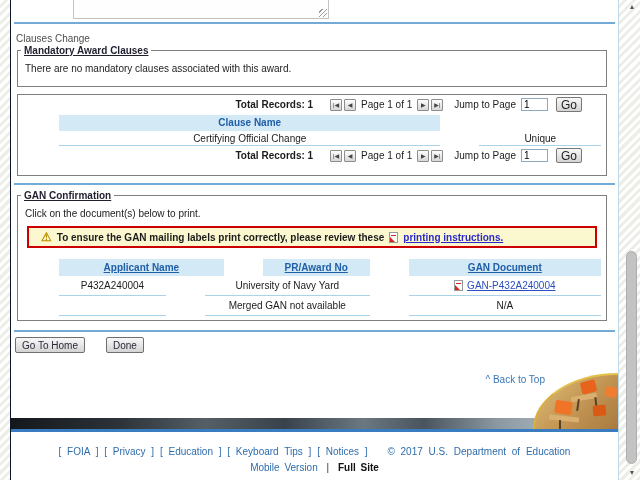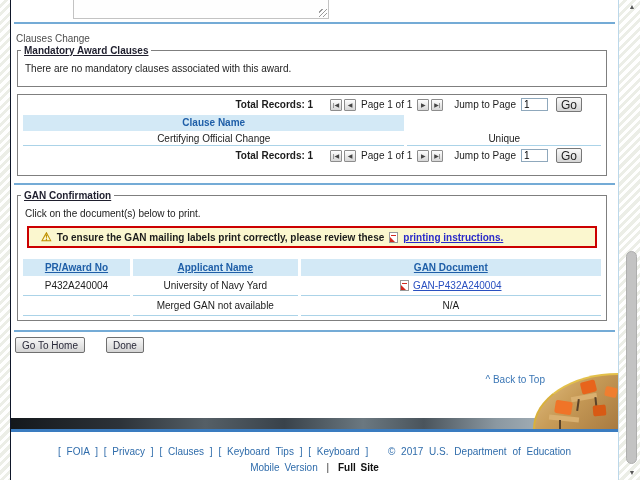--- a/index.html
+++ b/index.html
@@ -57,21 +57,21 @@
   }
   .go-btn {
     height:15px; padding:0 4px; font-size:12px; color:#222; cursor:pointer;
     border:1px solid #777; border-radius:2px; background:linear-gradient(#f9f9f9,#d5d5d5);
     font-family:"Liberation Sans",sans-serif;
   }
 
   
   .tbl { width:calc(100% - 10px); margin:3px auto 0; }
   .trow { display:flex; gap:3px; }
-  .cell { text-align:center; }
+  .cell { text-align:center;margin-left:36px; }
   .th {
     background:#d3e9f6; color:#1f5fa8; font-weight:bold;
     height:16px; line-height:16px;
   }
   .td { height:15px; line-height:15px; border-bottom:1px solid #abd3e8; }
   .gan-tbl .th { height:17px; line-height:17px; }
   .gan-tbl .td { height:20px; line-height:20px; }
   .col-clause { width:66%; } .col-cat { flex:1; }
   .col-pr { width:18.5%; } .col-app { width:28.5%; } .col-doc { flex:1; }
   .th-link { text-decoration:underline; cursor:pointer; }
@@ -228,22 +228,22 @@
 
     <div class="warn-box">
       <span class="warn-icon">⚠</span>
       <span>To ensure the GAN mailing labels print correctly, please review these</span>
       <span class="pdf-icon"></span>
       <span class="link-blue" style="font-weight:bold;">printing instructions.</span>
     </div>
 
     <div class="tbl gan-tbl" style="margin-top:11px;">
       <div class="trow">
+        <div class="cell th th-link col-app">Applicant Name</div>
         <div class="cell th th-link col-pr">PR/Award No</div>
-        <div class="cell th th-link col-app">Applicant Name</div>
         <div class="cell th th-link col-doc">GAN Document</div>
       </div>
       <div class="trow">
         <div class="cell td col-pr">P432A240004</div>
         <div class="cell td col-app">University of Navy Yard</div>
         <div class="cell td col-doc doc-cell">
           <span class="pdf-icon"></span>
           <span class="doc-link">GAN-P432A240004</span>
         </div>
       </div>
@@ -275,23 +275,23 @@
     <div class="chair c3"></div>
       <div class="chair c4"></div>
   </div>
 
   <div class="dark-bar"></div>
   <div class="blue-bar"></div>
 
   <div class="footer-line1">
     <span class="f-link">[ FOIA ]</span>
     <span class="f-link">[ Privacy ]</span>
-    <span class="f-link">[ Clauses ]</span>
+    <span class="f-link">[ Education ]</span>
     <span class="f-link">[ Keyboard Tips ]</span>
-    <span class="f-link">[ Keyboard ]</span>
+    <span class="f-link">[ Notices ]</span>
     <span class="f-copy">© 2017 U.S. Department of Education</span>
   </div>
 
   <div class="footer-line2">
     <span class="f-mobile">Mobile Version</span>
     <span class="f-div">|</span>
     <span class="f-full">Full Site</span>
   </div>
 
 </div>

